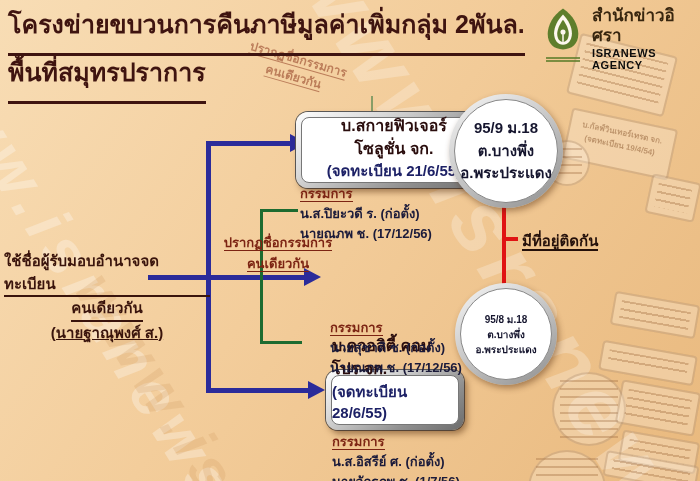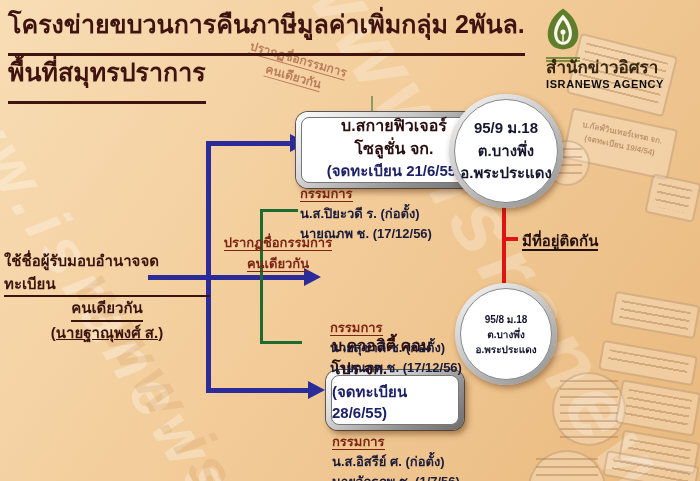--- a/index.html
+++ b/index.html
@@ -33,21 +33,21 @@
   .frag-note .u{border-bottom:1px solid rgba(140,55,30,.55);}
   .frag-text{position:absolute;font-size:8px;font-weight:bold;color:rgba(110,62,30,.65);
         text-align:center;line-height:1.6;padding-top:7px;}
   .faint-green{position:absolute;width:2px;background:rgba(30,110,50,.5);}
 
   
   .title{position:absolute;left:8px;top:8px;color:var(--title);font-weight:bold;
          font-size:25px;line-height:1.32;}
   .title span{display:inline-block;border-bottom:3px solid var(--title);padding-bottom:12px;}
 
-  .logo{position:absolute;left:546px;top:6px;display:flex;align-items:flex-start;gap:6px;flex-direction:column;}
+  .logo{position:absolute;left:546px;top:6px;display:flex;align-items:flex-start;gap:12px;}
   .logo-emblem{width:34px;height:46px;flex:0 0 auto;}
   .logo-caption{height:5px;margin-top:1px;background:repeating-linear-gradient(to bottom,rgba(94,126,44,.8) 0 2px,transparent 2px 3px);}
   .logo-text .thai{font-size:17px;font-weight:bold;color:#38260f;line-height:1.2;}
   .logo-text .eng{font-size:11px;font-weight:bold;color:#0d0d0d;letter-spacing:.6px;}
 
   
   .line{position:absolute;}
   .blue{background:var(--blue);}
   .greenl{background:var(--green);}
   .redl{background:var(--red);}

